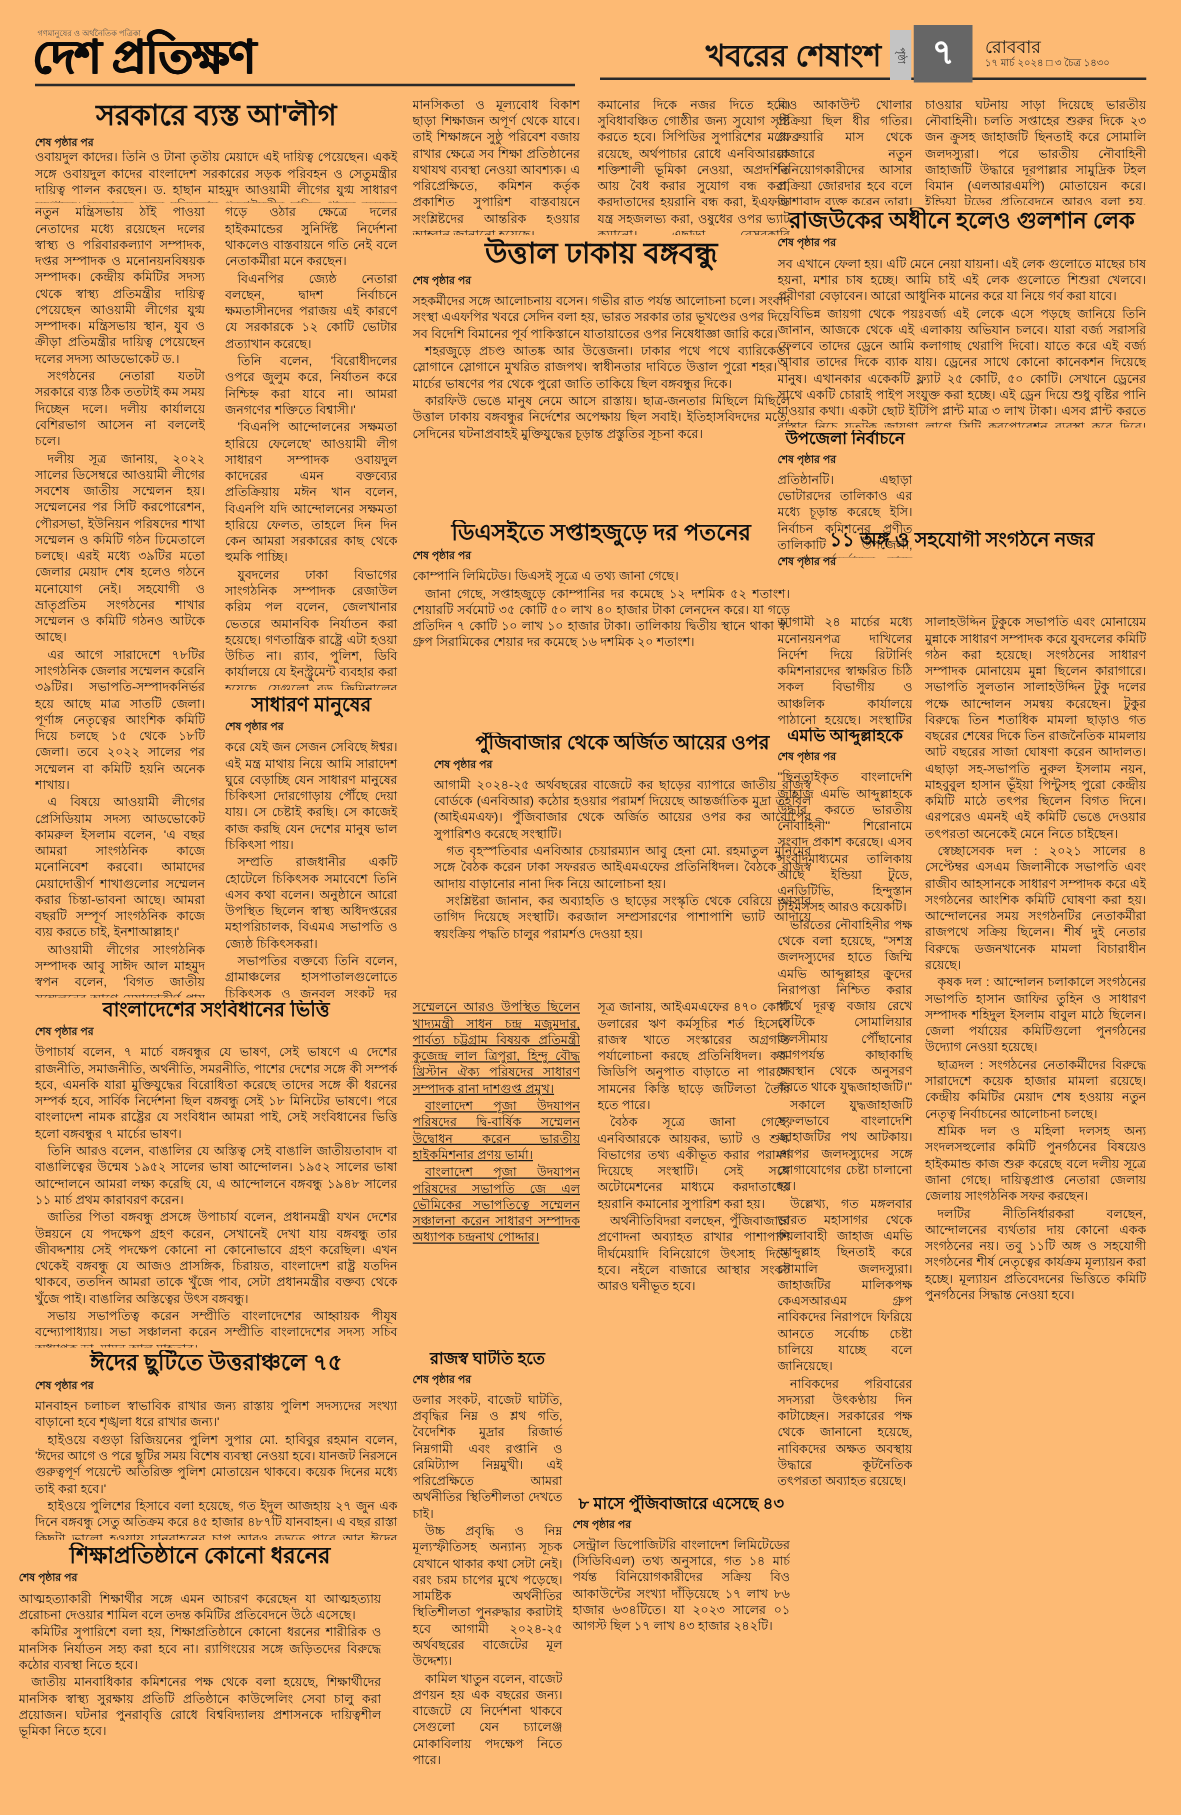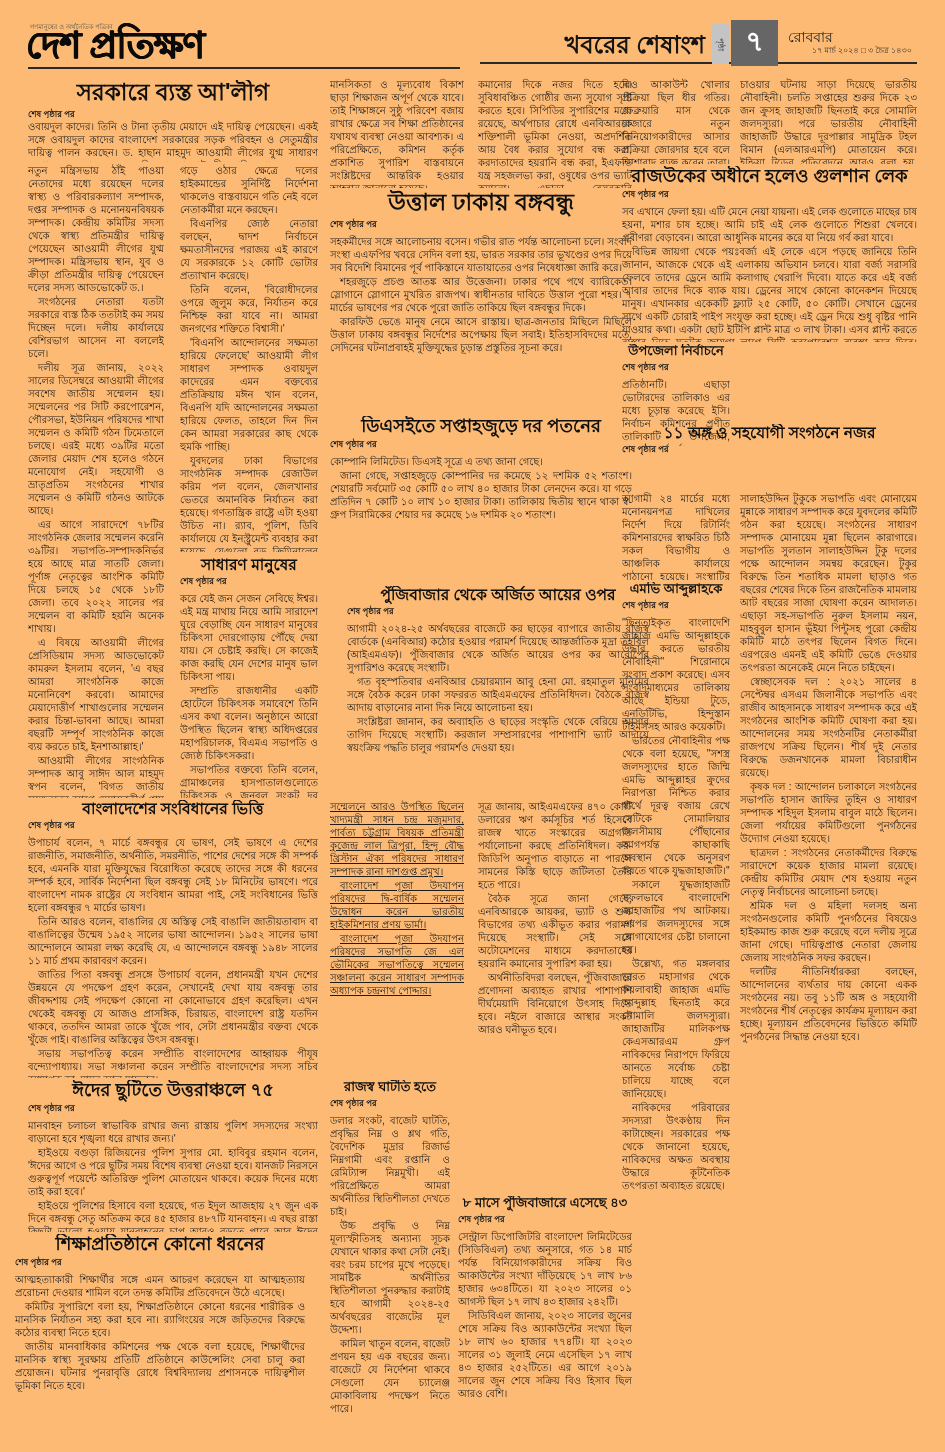--- a/index.html
+++ b/index.html
@@ -23,21 +23,21 @@
   #rule-left{position:absolute;left:28px;top:67px;width:432px;height:2px;background:#2a2a2a;}
   #rule-right{position:absolute;left:480px;top:62px;width:437px;height:2px;background:#2a2a2a;}
   #section-title{position:absolute;left:520px;top:26px;width:185px;text-align:right;
                  font-size:24px;font-weight:bold;color:#141414;}
   #page-label{position:absolute;left:712px;top:24px;width:17px;height:40px;background:#c4c4c4;
               color:#222;font-size:8px;display:flex;align-items:center;justify-content:center;
               writing-mode:vertical-rl;}
   #page-num{position:absolute;left:731px;top:20px;width:47px;height:46px;background:#666;
             color:#fff;font-size:28px;font-weight:bold;display:flex;align-items:center;justify-content:center;}
   #weekday{position:absolute;left:788px;top:26px;font-size:14px;font-weight:normal;}
-  #dateline{position:absolute;left:788px;top:44px;font-size:8px;color:#333;margin-left:24px;}
+  #dateline{position:absolute;left:788px;top:44px;font-size:8px;color:#333;}
 </style>
 </head>
 <body>
 
 <div id="page">
 
   <div id="tagline">গণমানুষের ও অর্থনৈতিক পত্রিকা</div>
   <div id="masthead">দেশ প্রতিক্ষণ</div>
   <div id="rule-left"></div>
   <div id="rule-right"></div>
@@ -166,21 +166,20 @@
         <p>উচ্চ প্রবৃদ্ধি ও নিম্ন মূল্যস্ফীতিসহ অন্যান্য সূচক যেখানে থাকার কথা সেটা নেই। বরং চরম চাপের মুখে পড়েছে। সামষ্টিক অর্থনীতির স্থিতিশীলতা পুনরুদ্ধার করাটাই হবে আগামী ২০২৪-২৫ অর্থবছরের বাজেটের মূল উদ্দেশ্য।</p>
         <p>কামিল খাতুন বলেন, বাজেট প্রণয়ন হয় এক বছরের জন্য। বাজেটে যে নির্দেশনা থাকবে সেগুলো যেন চ্যালেঞ্জ মোকাবিলায় পদক্ষেপ নিতে পারে।</p>
       </div>
   </div>
 
   <div class="blk" style="left:458px;top:1196px;width:174px;height:256px;">
     <h3 class="hd sm">৮ মাসে পুঁজিবাজারে এসেছে ৪৩</h3>
     <div class="kick">শেষ পৃষ্ঠার পর</div>
     <div class="body">
         <p>সেন্ট্রাল ডিপোজিটরি বাংলাদেশ লিমিটেডের (সিডিবিএল) তথ্য অনুসারে, গত ১৪ মার্চ পর্যন্ত বিনিয়োগকারীদের সক্রিয় বিও আকাউন্টের সংখ্যা দাঁড়িয়েছে ১৭ লাখ ৮৬ হাজার ৬৩৪টিতে। যা ২০২৩ সালের ০১ আগস্ট ছিল ১৭ লাখ ৪৩ হাজার ২৪২টি।</p>
-        <p>সিডিবিএল জানায়, ২০২৩ সালের জুনের শেষে সক্রিয় বিও অ্যাকাউন্টের সংখ্যা ছিল ১৮ লাখ ৬০ হাজার ৭৭৪টি। যা ২০২৩ সালের ৩১ জুলাই নেমে এসেছিল ১৭ লাখ ৪৩ হাজার ২৫২টিতে। এর আগে ২০১৯ সালের জুন শেষে সক্রিয় বিও হিসাব ছিল আরও বেশি।</p>
       </div>
   </div>
 
   <div class="blk body" style="left:622px;top:78px;width:108px;height:86px;">
       <p>বিও আকাউন্ট খোলার প্রক্রিয়া ছিল ধীর গতির। ফেব্রুয়ারি মাস থেকে বাজারে নতুন বিনিয়োগকারীদের আসার প্রক্রিয়া জোরদার হবে বলে আশাবাদ ব্যক্ত করেন তারা। ২০১০-১১ সালে শেয়ারবাজারে প্রণোদনার পর বাজার ঘুরে দাঁড়িয়েছিল।</p>
     </div>
   <div class="blk body" style="left:740px;top:78px;width:177px;height:86px;">
       <p>চাওয়ার ঘটনায় সাড়া দিয়েছে ভারতীয় নৌবাহিনী। চলতি সপ্তাহের শুরুর দিকে ২৩ জন ক্রুসহ জাহাজটি ছিনতাই করে সোমালি জলদস্যুরা। পরে ভারতীয় নৌবাহিনী জাহাজটি উদ্ধারে দূরপাল্লার সামুদ্রিক টহল বিমান (এলআরএমপি) মোতায়েন করে। ইন্ডিয়া টুডের প্রতিবেদনে আরও বলা হয়, সকালে যুদ্ধজাহাজটি সফলভাবে বাংলাদেশি জাহাজটির পথ আটকায়।</p>
     </div>
 
@@ -207,21 +206,21 @@
   </div>
 
   <div class="blk body" style="left:622px;top:492px;width:108px;height:88px;">
       <p>আগামী ২৪ মার্চের মধ্যে মনোনয়নপত্র দাখিলের নির্দেশ দিয়ে রিটার্নিং কমিশনারদের স্বাক্ষরিত চিঠি সকল বিভাগীয় ও আঞ্চলিক কার্যালয়ে পাঠানো হয়েছে। সংস্থাটির অতিরিক্ত সচিব জানান, ৮ মে, ২৩ মে, ২৫ মে এবং ১ জুন; মোট চার ধাপে এই উপজেলাগুলোয় ভোট হবে।</p>
     </div>
   <div class="blk body" style="left:740px;top:492px;width:177px;height:960px;">
       <p>সালাহউদ্দিন টুকুকে সভাপতি এবং মোনায়েম মুন্নাকে সাধারণ সম্পাদক করে যুবদলের কমিটি গঠন করা হয়েছে। সংগঠনের সাধারণ সম্পাদক মোনায়েম মুন্না ছিলেন কারাগারে। সভাপতি সুলতান সালাহউদ্দিন টুকু দলের পক্ষে আন্দোলন সমন্বয় করেছেন। টুকুর বিরুদ্ধে তিন শতাধিক মামলা ছাড়াও গত বছরের শেষের দিকে তিন রাজনৈতিক মামলায় আট বছরের সাজা ঘোষণা করেন আদালত। এছাড়া সহ-সভাপতি নুরুল ইসলাম নয়ন, মাহবুবুল হাসান ভূঁইয়া পিন্টুসহ পুরো কেন্দ্রীয় কমিটি মাঠে তৎপর ছিলেন বিগত দিনে। এরপরেও এমনই এই কমিটি ভেঙে দেওয়ার তৎপরতা অনেকেই মেনে নিতে চাইছেন।</p>
       <p>স্বেচ্ছাসেবক দল : ২০২১ সালের ৪ সেপ্টেম্বর এসএম জিলানীকে সভাপতি এবং রাজীব আহসানকে সাধারণ সম্পাদক করে এই সংগঠনের আংশিক কমিটি ঘোষণা করা হয়। আন্দোলনের সময় সংগঠনটির নেতাকর্মীরা রাজপথে সক্রিয় ছিলেন। শীর্ষ দুই নেতার বিরুদ্ধে ডজনখানেক মামলা বিচারাধীন রয়েছে।</p>
       <p>কৃষক দল : আন্দোলন চলাকালে সংগঠনের সভাপতি হাসান জাফির তুহিন ও সাধারণ সম্পাদক শহিদুল ইসলাম বাবুল মাঠে ছিলেন। জেলা পর্যায়ের কমিটিগুলো পুনর্গঠনের উদ্যোগ নেওয়া হয়েছে।</p>
       <p>ছাত্রদল : সংগঠনের নেতাকর্মীদের বিরুদ্ধে সারাদেশে কয়েক হাজার মামলা রয়েছে। কেন্দ্রীয় কমিটির মেয়াদ শেষ হওয়ায় নতুন নেতৃত্ব নির্বাচনের আলোচনা চলছে।</p>
-      <p>শ্রমিক দল ও মহিলা দলসহ অন্য সংগঠনগুলোর কমিটি পুনর্গঠনের বিষয়েও হাইকমান্ড কাজ শুরু করেছে বলে দলীয় সূত্রে জানা গেছে। দায়িত্বপ্রাপ্ত নেতারা জেলায় জেলায় সাংগঠনিক সফর করছেন।</p>
+      <p>শ্রমিক দল ও মহিলা দলসহ অন্য সংদলসহুলোর কমিটি পুনর্গঠনের বিষয়েও হাইকমান্ড কাজ শুরু করেছে বলে দলীয় সূত্রে জানা গেছে। দায়িত্বপ্রাপ্ত নেতারা জেলায় জেলায় সাংগঠনিক সফর করছেন।</p>
       <p>দলটির নীতিনির্ধারকরা বলছেন, আন্দোলনের ব্যর্থতার দায় কোনো একক সংগঠনের নয়। তবু ১১টি অঙ্গ ও সহযোগী সংগঠনের শীর্ষ নেতৃত্বের কার্যক্রম মূল্যায়ন করা হচ্ছে। মূল্যায়ন প্রতিবেদনের ভিত্তিতে কমিটি পুনর্গঠনের সিদ্ধান্ত নেওয়া হবে।</p>
     </div>
 
   <div class="blk" style="left:622px;top:582px;width:108px;height:870px;">
     <h3 class="hd sm">এমভি আব্দুল্লাহকে</h3>
     <div class="kick">শেষ পৃষ্ঠার পর</div>
     <div class="body">
         <p>''ছিনতাইকৃত বাংলাদেশি জাহাজ এমভি আব্দুল্লাহকে উদ্ধার করতে ভারতীয় নৌবাহিনী'' শিরোনামে সংবাদ প্রকাশ করেছে। এসব সংবাদমাধ্যমের তালিকায় আছে ইন্ডিয়া টুডে, এনডিটিভি, হিন্দুস্তান টাইমসসহ আরও কয়েকটি।</p>
         <p>ভারতের নৌবাহিনীর পক্ষ থেকে বলা হয়েছে, ''সশস্ত্র জলদস্যুদের হাতে জিম্মি এমভি আব্দুল্লাহর ক্রুদের নিরাপত্তা নিশ্চিত করার স্বার্থে দূরত্ব বজায় রেখে সেটিকে সোমালিয়ার জলসীমায় পৌঁছানোর আগপর্যন্ত কাছাকাছি অবস্থান থেকে অনুসরণ করতে থাকে যুদ্ধজাহাজটি।''</p>
         <p>সকালে যুদ্ধজাহাজটি সফলভাবে বাংলাদেশি জাহাজটির পথ আটকায়। এরপর জলদস্যুদের সঙ্গে যোগাযোগের চেষ্টা চালানো হয়।</p>

